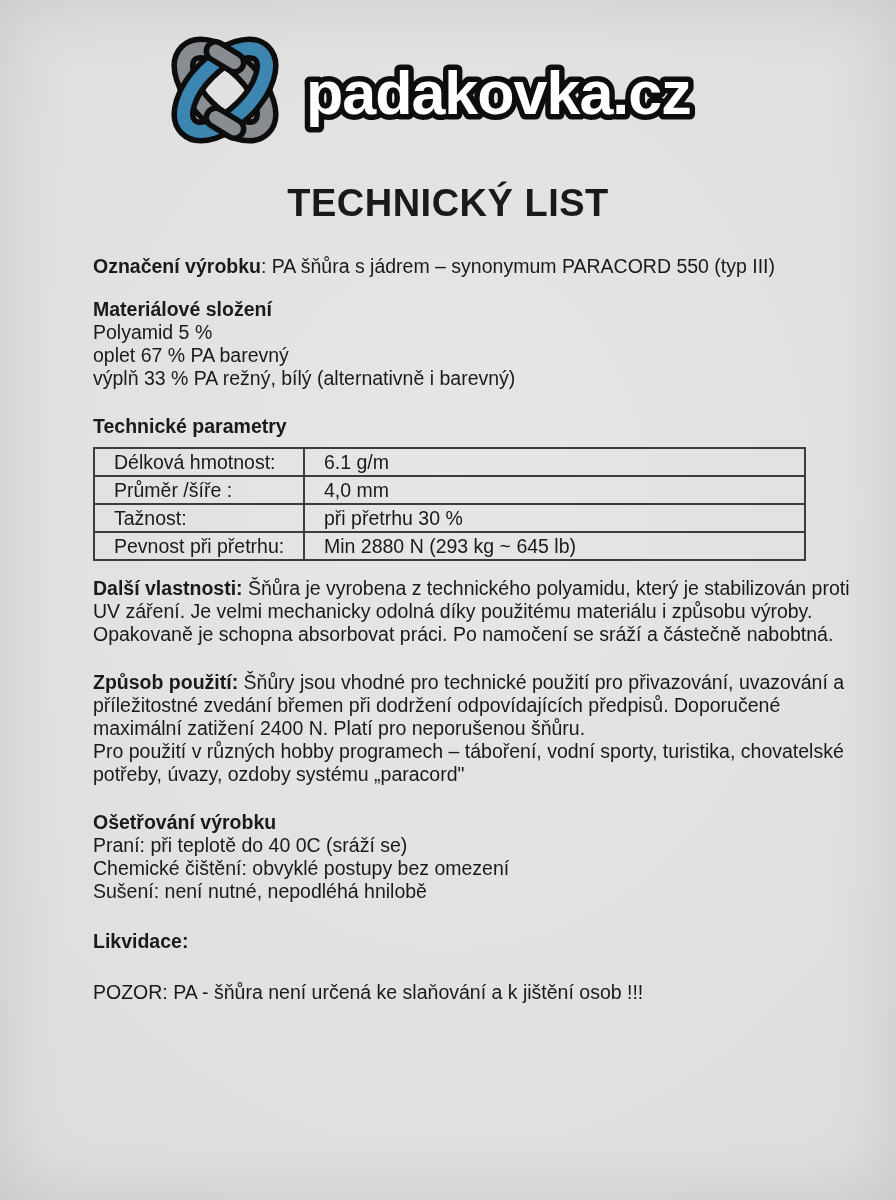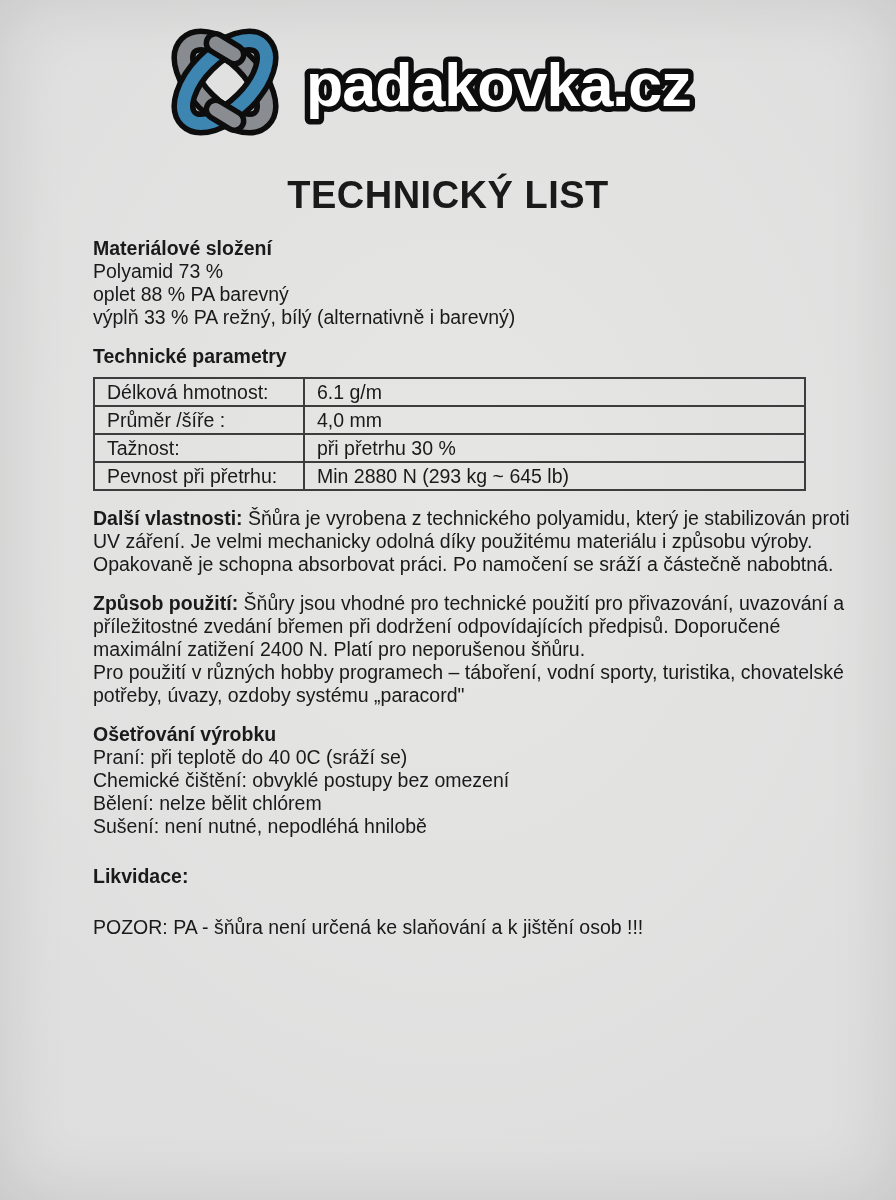--- a/index.html
+++ b/index.html
@@ -8,43 +8,43 @@
     background: radial-gradient(130% 120% at 50% 42%, #e6e6e5 0%, #dedede 55%, #d2d2d1 100%);
     font-family: "Liberation Sans", sans-serif;
     color: #1a1a1a;
     position: relative;
     overflow: hidden;
   }
   .vignette {
     position: absolute; inset: 0; pointer-events: none;
     box-shadow: inset 0 0 70px rgba(0,0,0,0.10);
   }
-  .logo-row { display: flex; justify-content: center; padding-top: 12px; }
+  .logo-row { display: flex; justify-content: center; padding-top: 20px; }
   .title {
     margin: 22px 7px 0; text-align: center;
     font-size: 38px; font-weight: bold; letter-spacing: 0.5px;
   }
   .content {
     margin-left: 93px; width: 772px;
     font-size: 19.5px; line-height: 23px;
   }
   .content p { margin: 0; }
   .b { font-weight: bold; }
   .lead       { margin-top: 30px !important; }
   .desc       { margin-top: 20px !important; }
   .sec        { margin-top: 20px; }
-  .sec2       { margin-top: 16px; }
+  .sec2       { margin-top: 25px; }
   .tbl-wrap   { margin-top: 9px; }
   table {
     border-collapse: collapse; table-layout: fixed;
     width: 713px; background: transparent;
   }
   td {
     border: 2px solid #3d3d3d;
-    padding: 1px 12px; height: 24px;
+    padding: 1px 19px; height: 24px;
     font-size: 19.5px; line-height: 22px;
     white-space: nowrap; overflow: hidden;
   }
   .para       { margin-top: 16px !important; }
   .warning    { margin-top: 28px !important; font-weight: normal; }
   .logo-svg text { font-family: "Liberation Sans", sans-serif; }
 </style>
 </head>
 <body>
 
@@ -68,26 +68,27 @@
         <path d="M57.6,97.5 L76.4,108.9" stroke-width="13" stroke-linecap="round" fill="none" stroke="#898c90"></path>
       </g>
       <text x="148" y="94" font-size="61" font-weight="bold" letter-spacing="-1" fill="#ffffff" stroke-width="11" paint-order="stroke" stroke-linejoin="round" stroke="#0d0d0d">padakovka.cz</text>
     </svg>
   </div>
 
   <h1 class="title">TECHNICKÝ LIST</h1>
 
   <div class="content">
 
+    <p class="lead"><span class="b">Označení výrobku</span><span>: PA šňůra s jádrem – synonymum PARACORD 550 (typ III)</span></p>
 
 
     <div class="sec">
       <p class="b">Materiálové složení</p>
-      <p>Polyamid 73 %</p>
-      <p>oplet 88 % PA barevný</p>
+      <p>Polyamid 5 %</p>
+      <p>oplet 67 % PA barevný</p>
       <p>výplň 33 % PA režný, bílý (alternativně i barevný)</p>
     </div>
 
     <div class="sec2">
       <p class="b">Technické parametry</p>
       <div class="tbl-wrap">
         <table>
           <colgroup>
               <col style="width:210px">
               <col>
@@ -118,21 +119,20 @@
 
     <div class="sec2">
       <p><span class="b">Způsob použití:</span><span> Šňůry jsou vhodné pro technické použití pro přivazování, uvazování a příležitostné zvedání břemen při dodržení odpovídajících předpisů. Doporučené maximální zatižení 2400 N. Platí pro neporušenou šňůru.</span></p>
       <p>Pro použití v různých hobby programech – táboření, vodní sporty, turistika, chovatelské potřeby, úvazy, ozdoby systému „paracord"</p>
     </div>
 
     <div class="sec2">
       <p class="b">Ošetřování výrobku</p>
       <p>Praní: při teplotě do 40 0C (sráží se)</p>
       <p>Chemické čištění: obvyklé postupy bez omezení</p>
-      <p>Bělení: nelze bělit chlórem</p>
       <p>Sušení: není nutné, nepodléhá hnilobě</p>
     </div>
 
     <div class="sec2" style="margin-top:27px">
       <p class="b">Likvidace:</p>
     </div>
 
     <p class="warning">POZOR: PA - šňůra není určená ke slaňování a k jištění osob !!!</p>
 
   </div>

